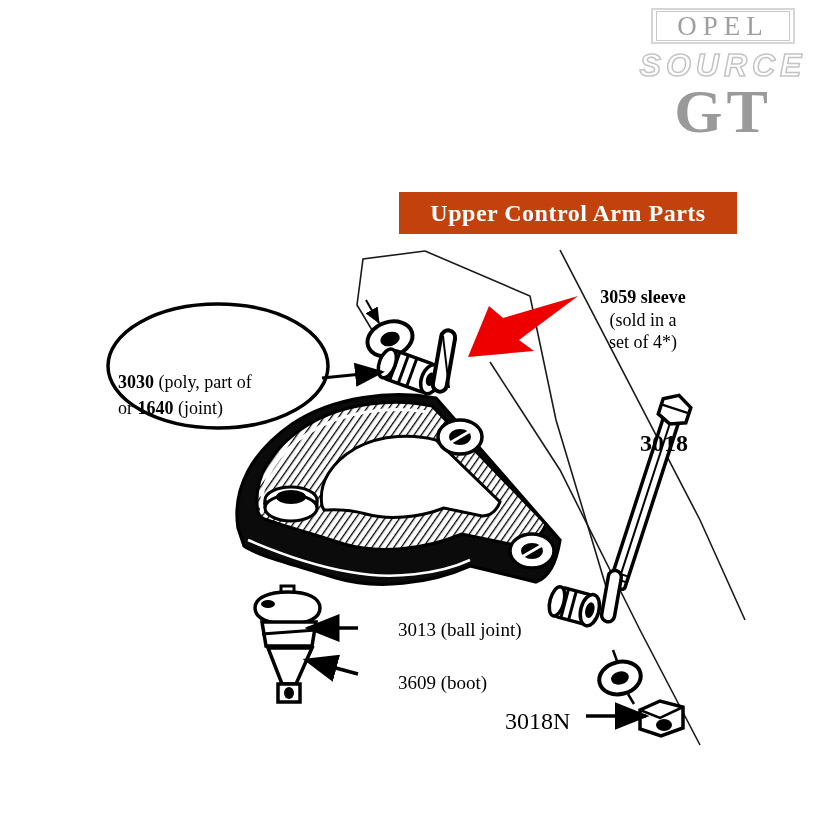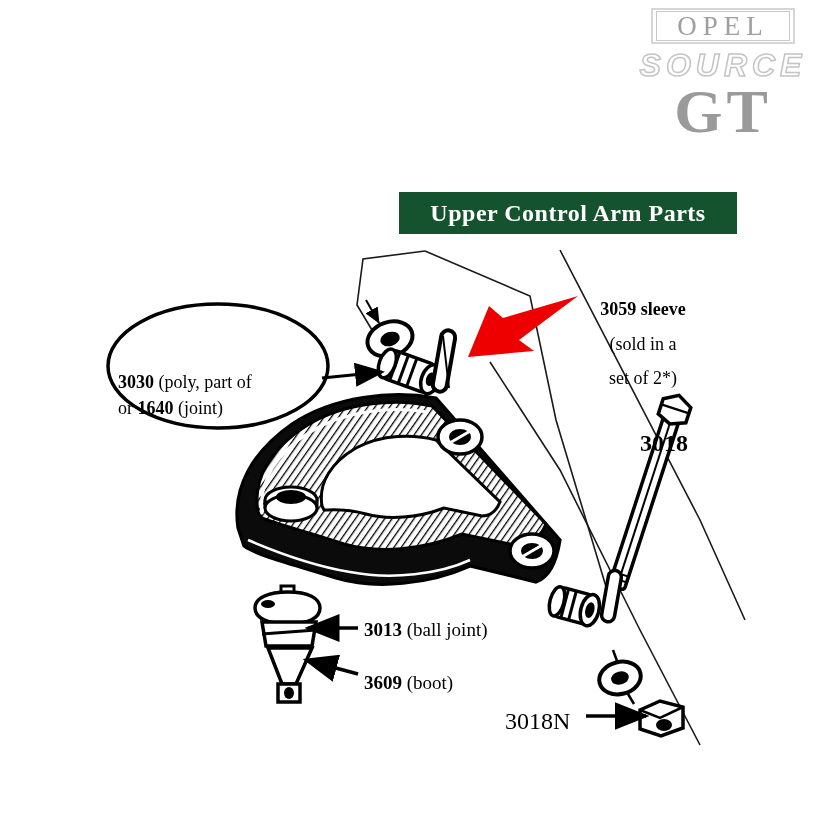--- a/index.html
+++ b/index.html
@@ -69,21 +69,21 @@
     text-shadow: 0 0 0 #c4c4c4;
   }
 
   
   #title-banner {
     position: absolute;
     left: 399px;
     top: 192px;
     width: 338px;
     height: 42px;
-    background: #14532d;
+    background: #c2410c;
     display: flex;
     align-items: center;
     justify-content: center;
   }
   #title-text {
     color: #ffffff;
     font-family: "Liberation Serif", serif;
     font-weight: bold;
     font-size: 24px;
     letter-spacing: 0.5px;
@@ -91,21 +91,21 @@
   }
 
   
   .lbl {
     position: absolute;
     font-family: "Liberation Serif", serif;
     color: #000000;
     white-space: nowrap;
     line-height: 1.25;
   }
-  .lbl b { font-weight: bold; }
+  .lbl b { font-weight: normal; margin-left: 34px; }
 
   #callout-text {
     position: absolute;
     left: 118px;
     top: 322px;
     width: 210px;
     font-family: "Liberation Serif", serif;
     font-size: 18px;
     line-height: 1.45;
     color: #000;
@@ -115,21 +115,21 @@
   #callout-text .ln { display: block; white-space: nowrap; }
 
   #lbl-3059 {
     left: 578px;
     top: 286px;
     font-size: 18px;
     text-align: center;
     width: 130px;
     white-space: normal;
   }
-  #lbl-3059 .ln { display: block; white-space: nowrap; margin-top: 12px; }
+  #lbl-3059 .ln { display: block; white-space: nowrap; }
 
   #lbl-3018   { left: 640px; top: 428px; font-size: 24px; font-weight: bold; }
   #lbl-3013   { left: 364px; top: 618px; font-size: 19px; }
   #lbl-3066   { left: 364px; top: 671px; font-size: 19px; }
   #lbl-3018n  { left: 505px; top: 706px; font-size: 24px; font-weight: normal; }
 
   svg.overlay {
     position: absolute;
     left: 0; top: 0;
     width: 840px; height: 840px;
@@ -343,21 +343,21 @@
   </svg>
 
   <div id="callout-text">
     <span class="ln"><b>3030</b><span> (poly, part of</span></span>
     <span class="ln"><span>or </span><b>1640</b><span> (joint)</span></span>
   </div>
 
   <div class="lbl" id="lbl-3059">
     <span class="ln" style="font-weight:bold">3059 sleeve</span>
     <span class="ln">(sold in a</span>
-    <span class="ln">set of 2*)</span>
+    <span class="ln">set of 4*)</span>
   </div>
 
   <div class="lbl" id="lbl-3018">3018</div>
 
   <div class="lbl" id="lbl-3013"><b>3013</b><span> (ball joint)</span></div>
 
   <div class="lbl" id="lbl-3066"><b>3609</b><span> (boot)</span></div>
 
   <div class="lbl" id="lbl-3018n">3018N</div>
 

